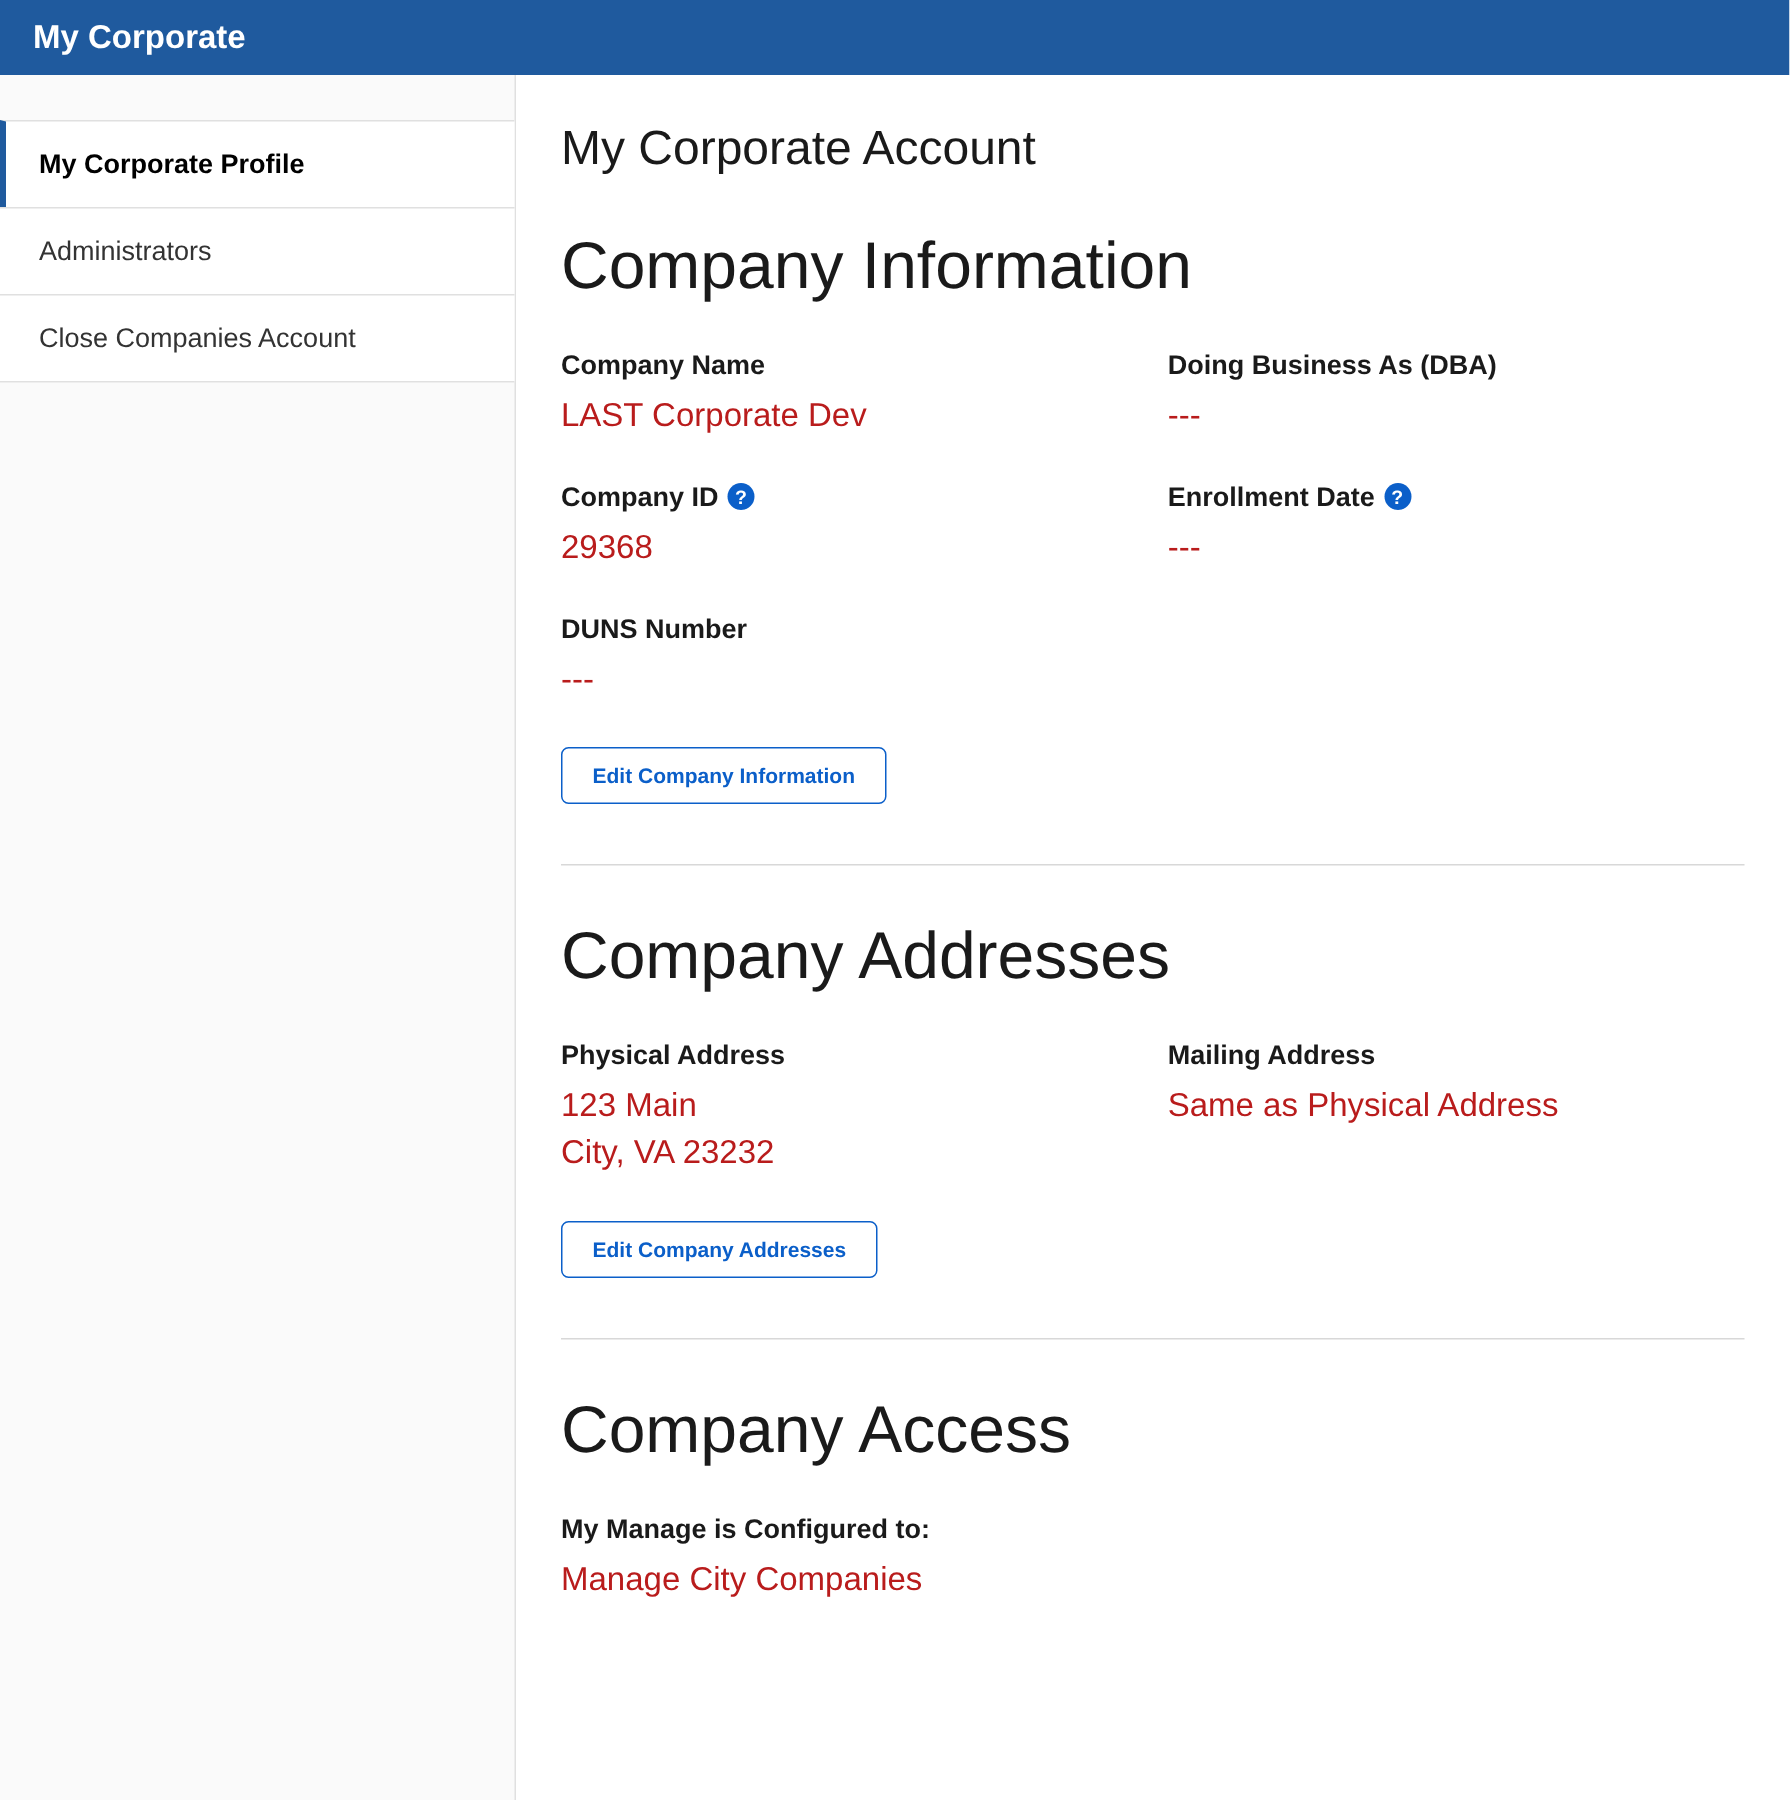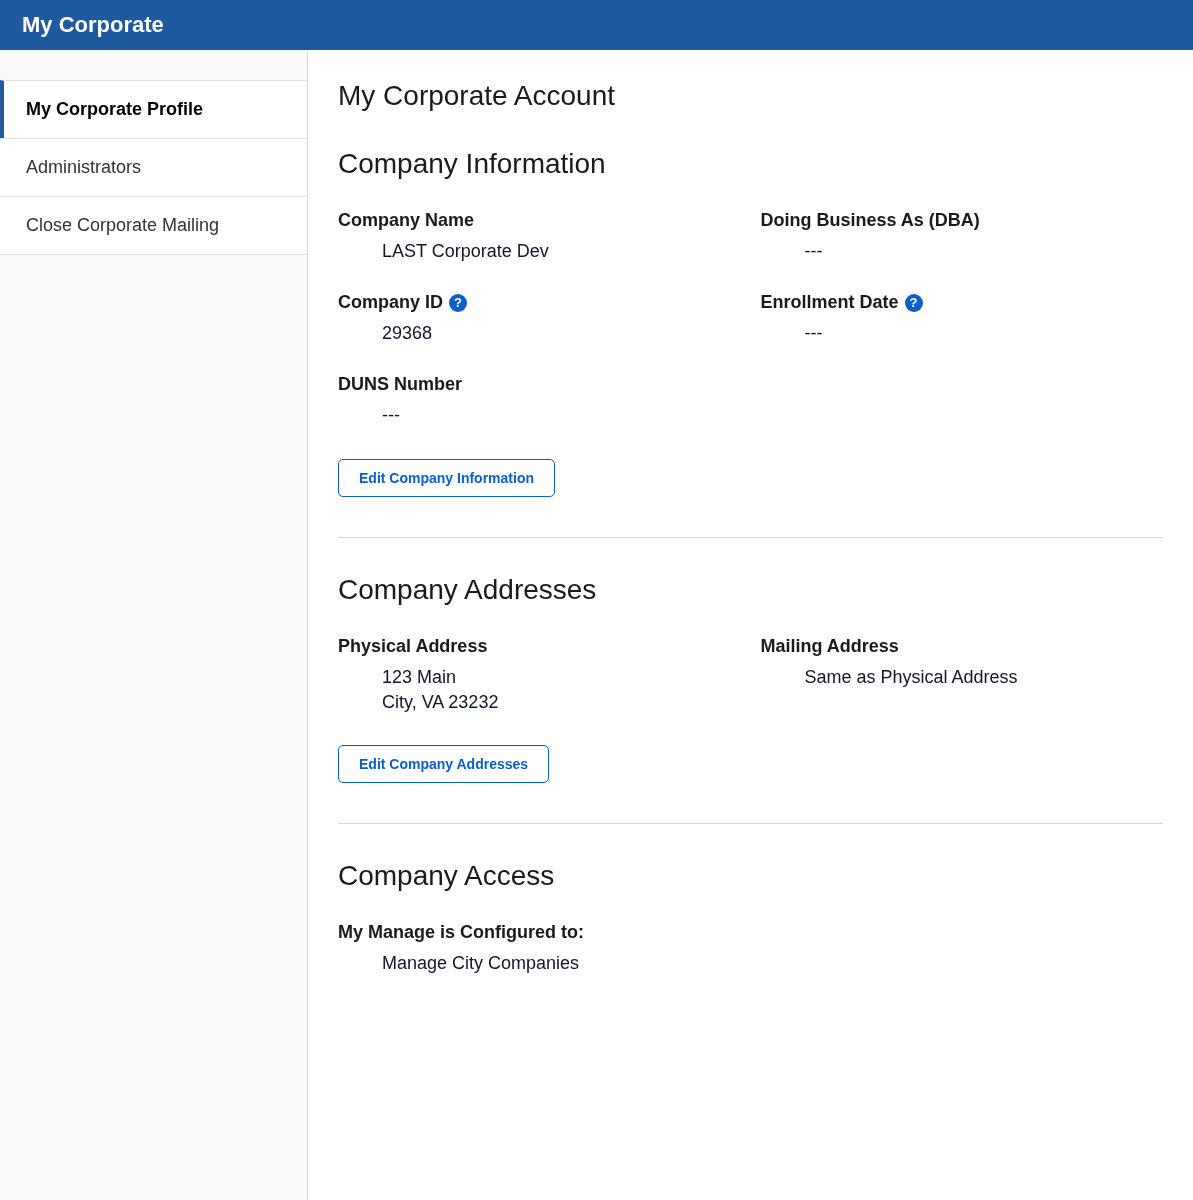--- a/index.html
+++ b/index.html
@@ -16,21 +16,21 @@
       background: #1f5a9e;
       color: #fff;
       padding: 12px 22px;
       font-size: 22px;
       font-weight: 700;
     }
     .layout {
       display: flex;
     }
     .sidebar {
-      width: 308px;
+      width: 344px;
       flex-shrink: 0;
       border-right: 1px solid #e0e0e0;
       background: #fafafa;
       min-height: calc(100vh - 50px);
     }
     .sidebar-spacer {
       height: 30px;
     }
     .sidebar-item {
       padding: 18px 26px;
@@ -46,27 +46,27 @@
       border-left: 4px solid #1f5a9e;
       padding-left: 22px;
       font-weight: 700;
       color: #000;
     }
     .main {
       flex: 1;
       padding: 30px 30px 30px 30px;
     }
     .page-title {
-      font-size: 28px;
+      font-size: 32px;
       font-weight: 400;
       margin-bottom: 36px;
       color: #1a1a1a;
     }
     .section-title {
-      font-size: 28px;
+      font-size: 44px;
       font-weight: 400;
       margin-bottom: 30px;
       color: #1a1a1a;
     }
     .field-grid {
       display: grid;
       grid-template-columns: 1fr 1fr;
       column-gap: 20px;
       row-gap: 28px;
       margin-bottom: 30px;
@@ -74,24 +74,23 @@
     .field-label {
       font-weight: 700;
       font-size: 18px;
       color: #1a1a1a;
       margin-bottom: 8px;
       display: flex;
       align-items: center;
       gap: 6px;
     }
     .field-value {
-      font-size: 18px;
-      color: #0f172a;
+      font-size: 22px;
+      color: #b91c1c;
       line-height: 1.4;
-      margin-left: 44px;
     }
     .help-icon {
       display: inline-flex;
       align-items: center;
       justify-content: center;
       width: 18px;
       height: 18px;
       border-radius: 50%;
       background: #0b5fc9;
       color: #fff;
@@ -127,21 +126,21 @@
 
   <nav class="sidebar">
     <div class="sidebar-spacer"></div>
     <div class="sidebar-item active">
       <span>My Corporate Profile</span>
     </div>
     <div class="sidebar-item">
       <span>Administrators</span>
     </div>
     <div class="sidebar-item">
-      <span>Close Corporate Mailing</span>
+      <span>Close Companies Account</span>
     </div>
   </nav>
 
   <main class="main">
     <h1 class="page-title">My Corporate Account</h1>
 
     
     <h2 class="section-title">Company Information</h2>
 
     <div class="field-grid">

